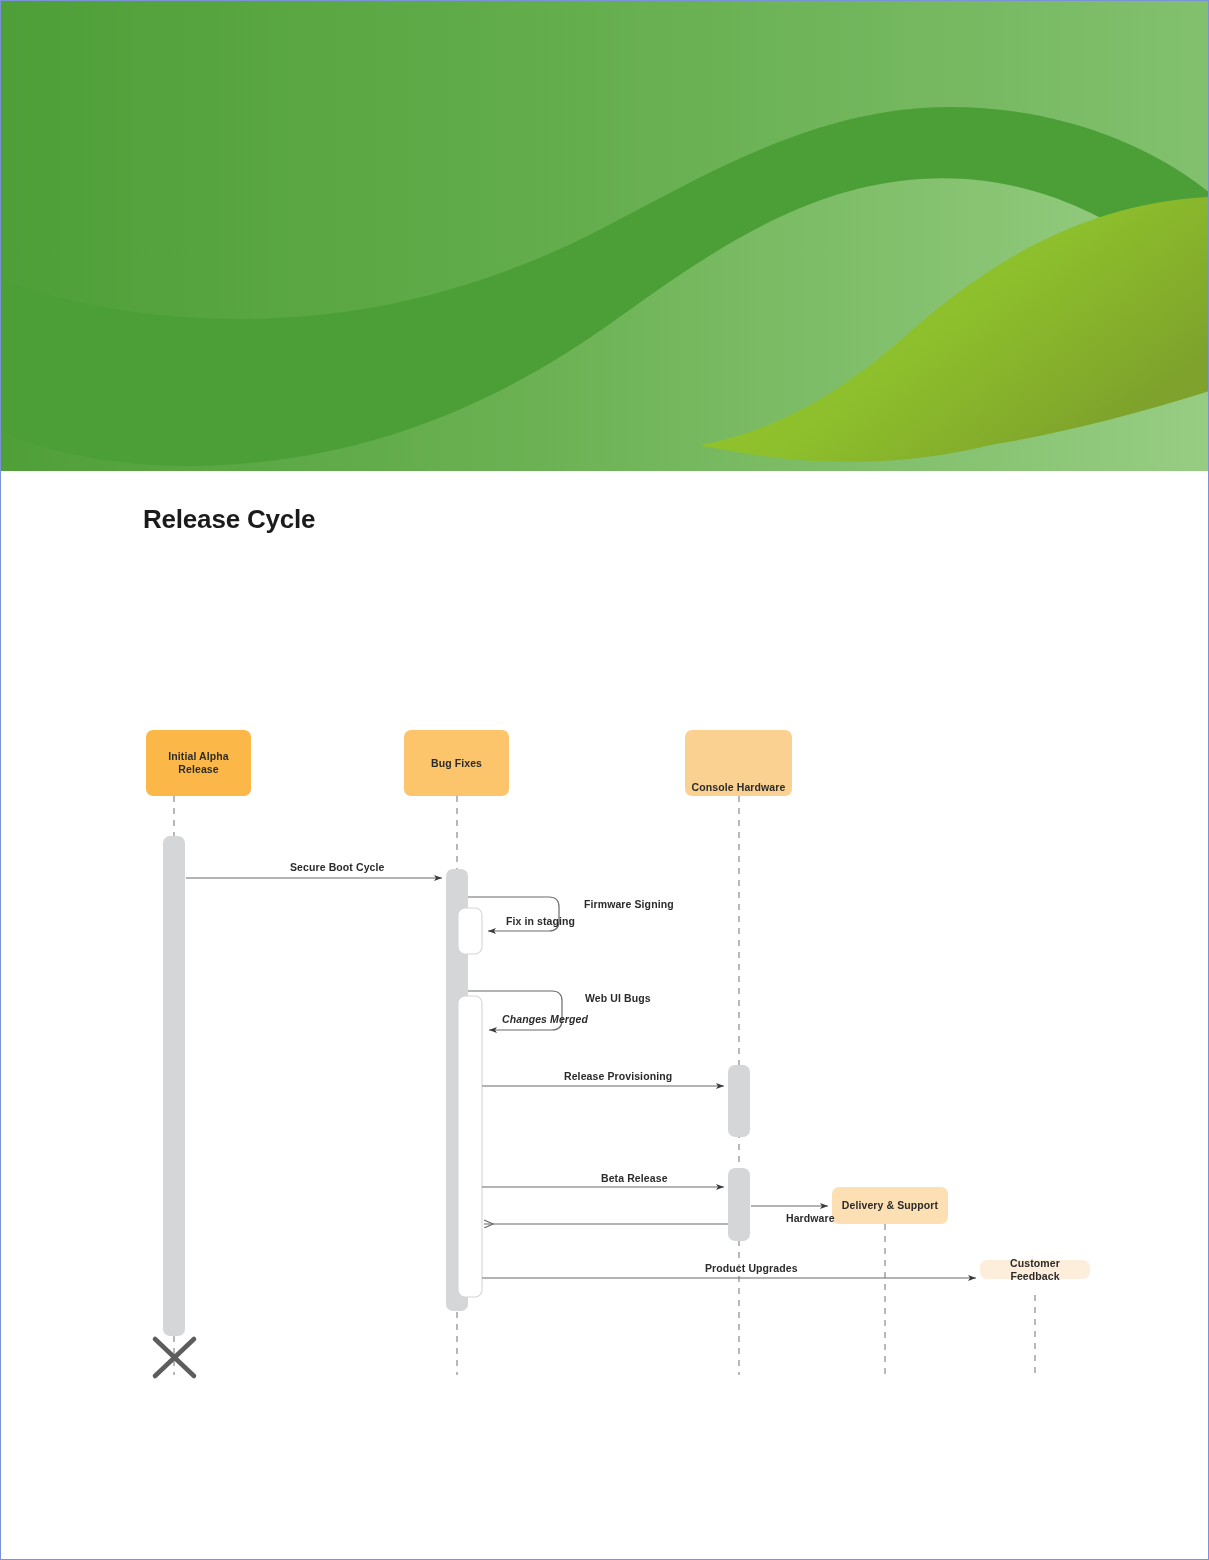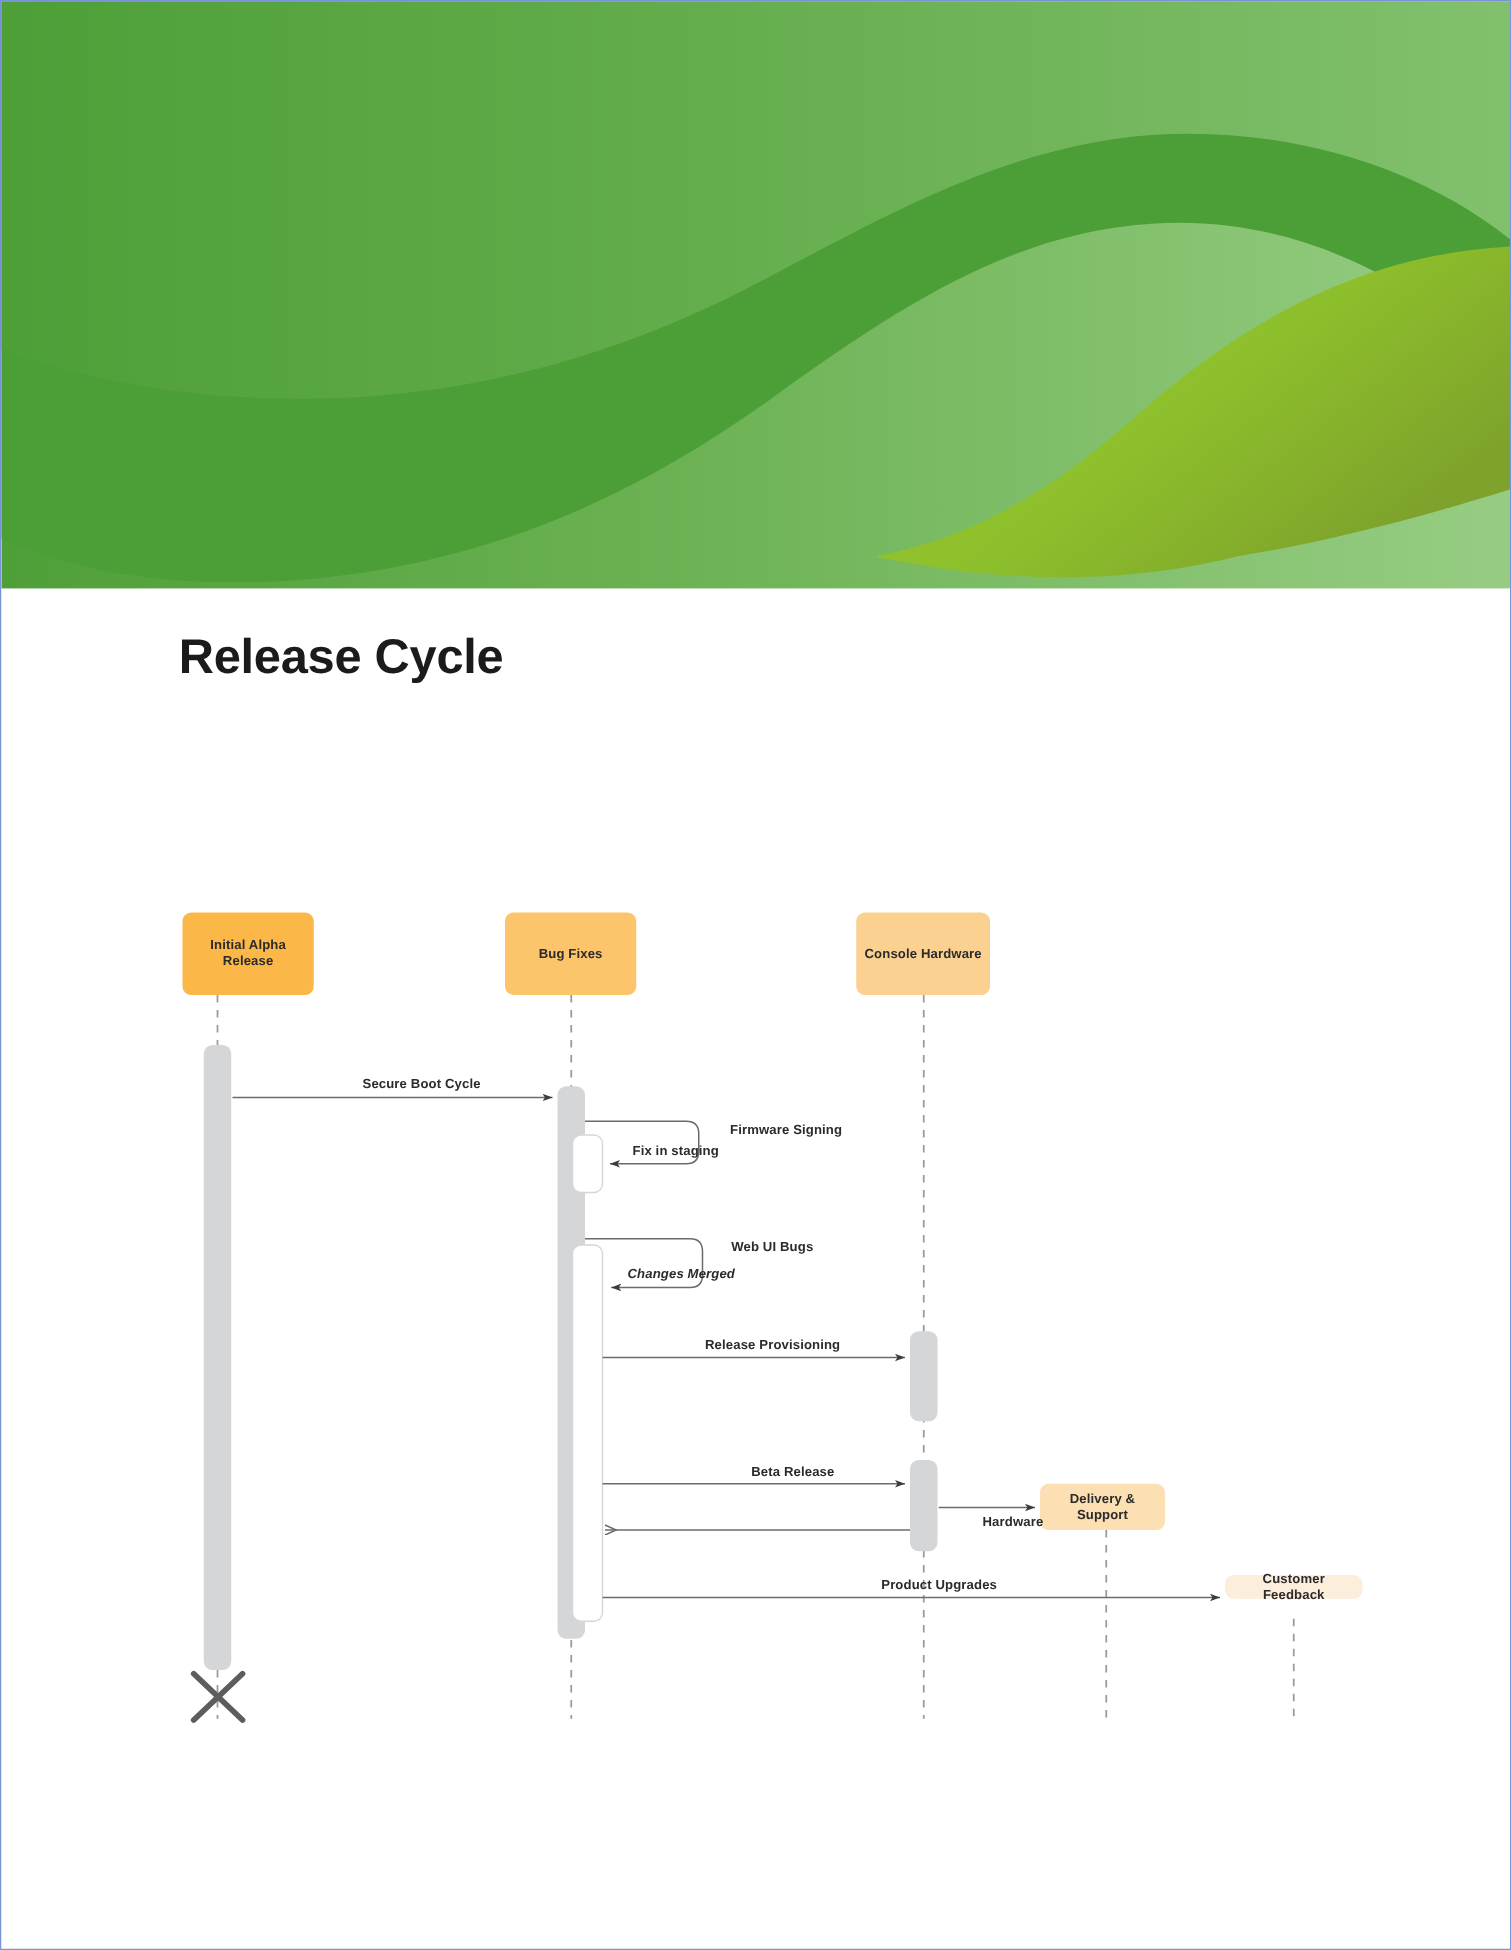--- a/index.html
+++ b/index.html
@@ -18,21 +18,21 @@
   
   .banner{
     position:absolute;left:0;top:0;width:1209px;height:470px;
     overflow:hidden;
   }
   .banner svg{display:block;width:1209px;height:470px;}
 
   
   .title{
     position:absolute;left:142px;top:503px;
-    font-size:39px;font-weight:700;color:#1b1b1b;
+    font-size:26px;font-weight:700;color:#1b1b1b;
     letter-spacing:-0.2px;
     white-space:nowrap;
   }
 
   
   .diagram{position:absolute;left:0;top:0;width:1209px;height:1560px;}
   .diagram svg{display:block;}
 
   
   .pbox{
@@ -161,25 +161,25 @@
     </svg>
 
     <div class="pbox" style="left:121px;top:729px;width:105px;height:66px;background:#fbb849;margin-left:24px;">
       <span>Initial Alpha Release</span>
     </div>
 
     <div class="pbox" style="left:403px;top:729px;width:105px;height:66px;background:#fcc46b;">
       <span>Bug Fixes</span>
     </div>
 
-    <div class="pbox" style="left:684px;top:729px;width:107px;height:66px;background:#fbd191;">
+    <div class="pbox" style="left:684px;top:729px;width:107px;height:66px;background:#fbd191;align-items:flex-end;">
       <span>Console Hardware</span>
     </div>
 
-    <div class="pbox" style="left:831px;top:1186px;width:100px;height:37px;background:#fcdfb2;">
+    <div class="pbox" style="left:831px;top:1186px;width:116px;height:37px;background:#fcdfb2;">
       <span>Delivery &amp; Support</span>
     </div>
 
     <div class="pbox" style="left:979px;top:1259px;width:110px;height:19px;background:#fdeddb;">
       <span>Customer Feedback</span>
     </div>
 
     <div class="mlabel" style="left:271px;top:860px;">Secure Boot Cycle</div>
 
     <div class="mlabel" style="left:565px;top:897px;">Firmware Signing</div>

